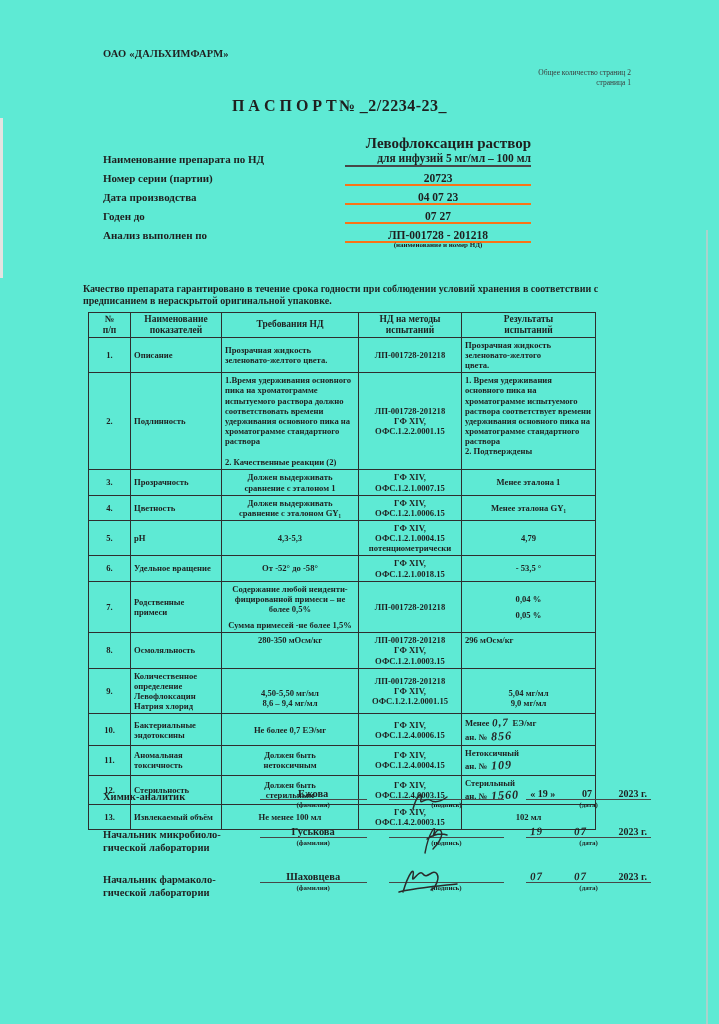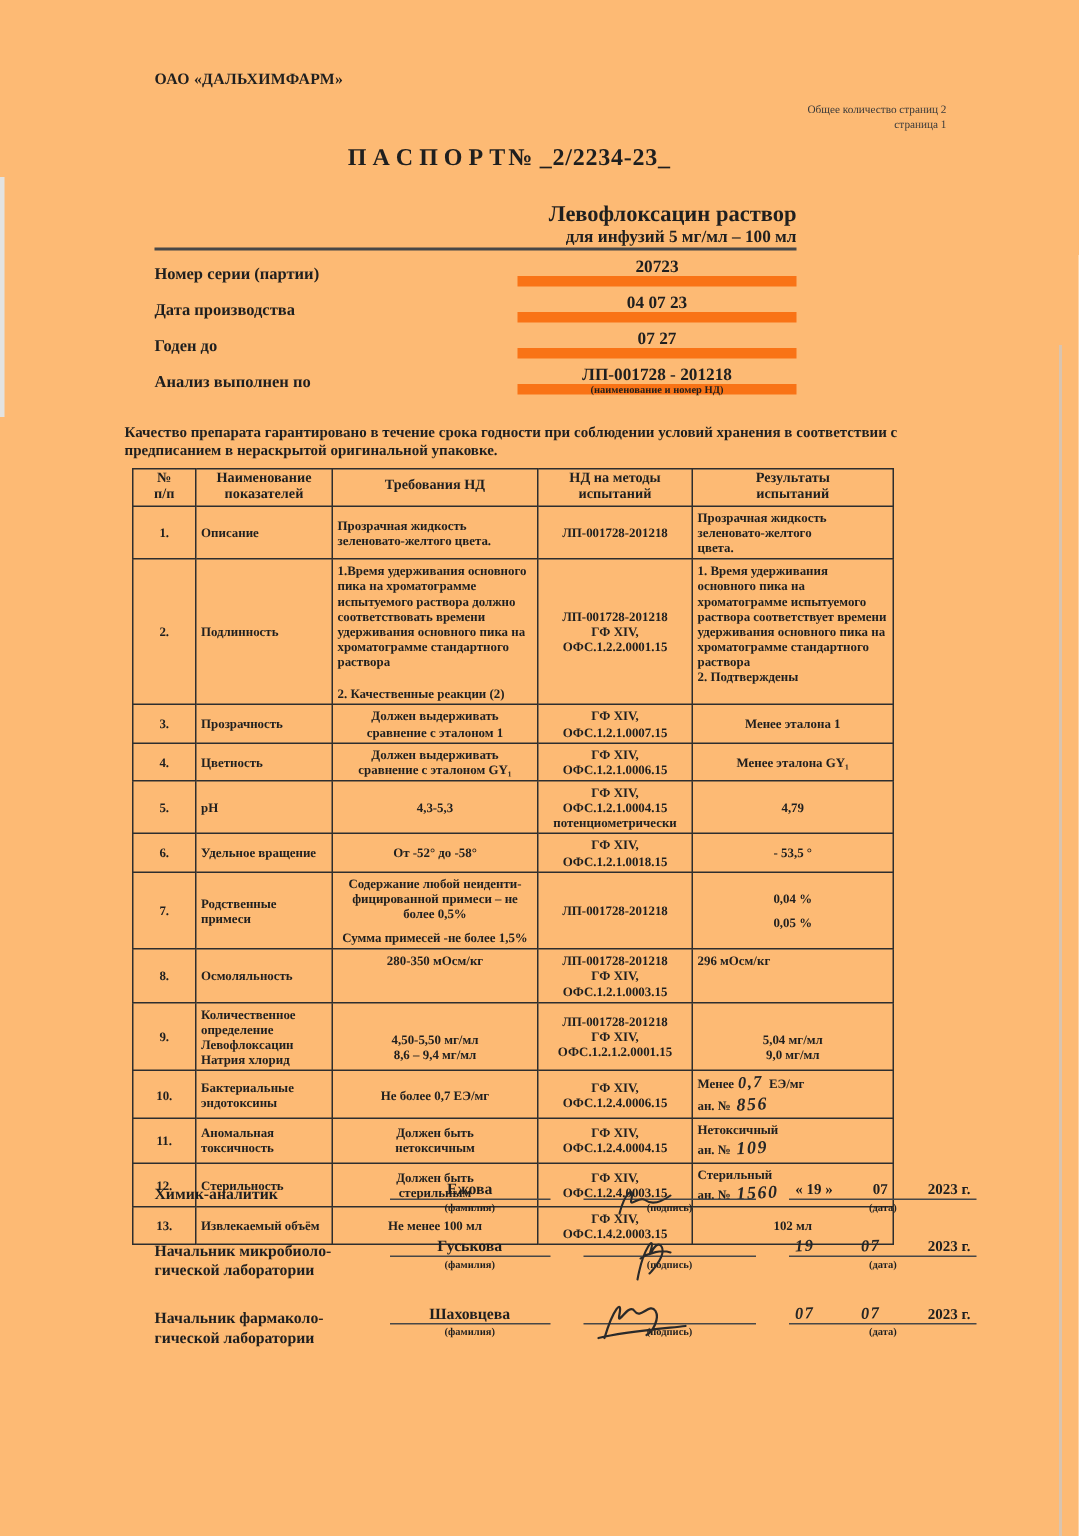--- a/index.html
+++ b/index.html
@@ -4,34 +4,34 @@
 <style>
   * { margin:0; padding:0; box-sizing:border-box; }
   html,body { width:719px; height:1024px; }
   body {
     font-family:"Liberation Serif", serif;
     background:#fdfdfc;
     color:#1f1f1f;
     position:relative;
     overflow:hidden;
   }
-  .sheet { position:absolute; inset:0; background:#fdba74;font-family:Liberation Serif, serif; }
+  .sheet { position:absolute; inset:0; background:#5eead4;font-family:Liberation Serif, serif; }
   .scan-edge-right { position:absolute; right:11px; top:230px; bottom:0; width:2px; background:#c9c9c9; opacity:.7; }
   .scan-edge-top { position:absolute; left:0; top:118px; width:3px; height:160px; background:#e3e3e1; }
 
   .company { position:absolute; left:103px; top:48px; font-size:10.5px; font-weight:bold; letter-spacing:.2px; }
   .pageinfo { position:absolute; right:88px; top:68px; font-size:7.5px; color:#3a3a3a; text-align:right; line-height:1.35; }
   .title { position:absolute; left:0; right:40px; top:97px; text-align:center; font-size:16px; font-weight:bold; }
   .title .num { margin-left:2px; letter-spacing:.5px; }
 
   .fields { position:absolute; left:103px; top:136px; width:428px; }
   .frow { display:flex; align-items:flex-end; margin-bottom:5px; }
   .frow .flabel { width:242px; font-size:11px; font-weight:bold; line-height:1.15; padding-bottom:1px; }
   .frow .fval { flex:1; text-align:center; font-size:11.5px; font-weight:bold;
-                border-bottom:7px solid #f97316; padding-bottom:0px; position:relative; }
+                border-bottom:2px solid #f97316; padding-bottom:0px; position:relative; }
   .frow.first .fval { border-bottom:none;text-align:right; }
   .fval .drugname { font-size:15px; font-weight:bold; display:block; line-height:1.05; }
   .fval .drugform { font-size:11.5px; font-weight:bold; display:block; border-bottom:2px solid #474747; padding-bottom:1px; }
   .fcaption { position:absolute; left:0; right:0; top:100%; font-size:7px; font-weight:bold; text-align:center; white-space:nowrap; }
 
   .guarantee { position:absolute; left:83px; top:283px; width:560px; font-size:10px; font-weight:bold; line-height:1.22; }
 
   table.spec { position:absolute; left:88px; top:312px; width:507px; border-collapse:collapse; table-layout:fixed; }
   table.spec th, table.spec td { border:1.4px solid #2e2e2e; font-weight:bold; }
   table.spec th { font-size:9.5px; padding:1px 2px; line-height:1.15; vertical-align:middle; text-align:center; }
@@ -74,20 +74,21 @@
     <div>Общее количество страниц  2</div>
     <div>страница 1</div>
   </div>
 
   <div class="title">
     <span>П А С П О Р Т</span><span class="num">№ _2/2234-23_</span>
   </div>
 
   <div class="fields">
     <div class="frow first">
+      <div class="flabel">Наименование препарата по НД</div>
       <div class="fval">
         <span class="drugname">Левофлоксацин раствор</span>
         <span class="drugform">для инфузий 5 мг/мл – 100 мл</span>
       </div>
     </div>
     <div class="frow">
       <div class="flabel">Номер серии (партии)</div>
       <div class="fval">20723</div>
     </div>
     <div class="frow">

